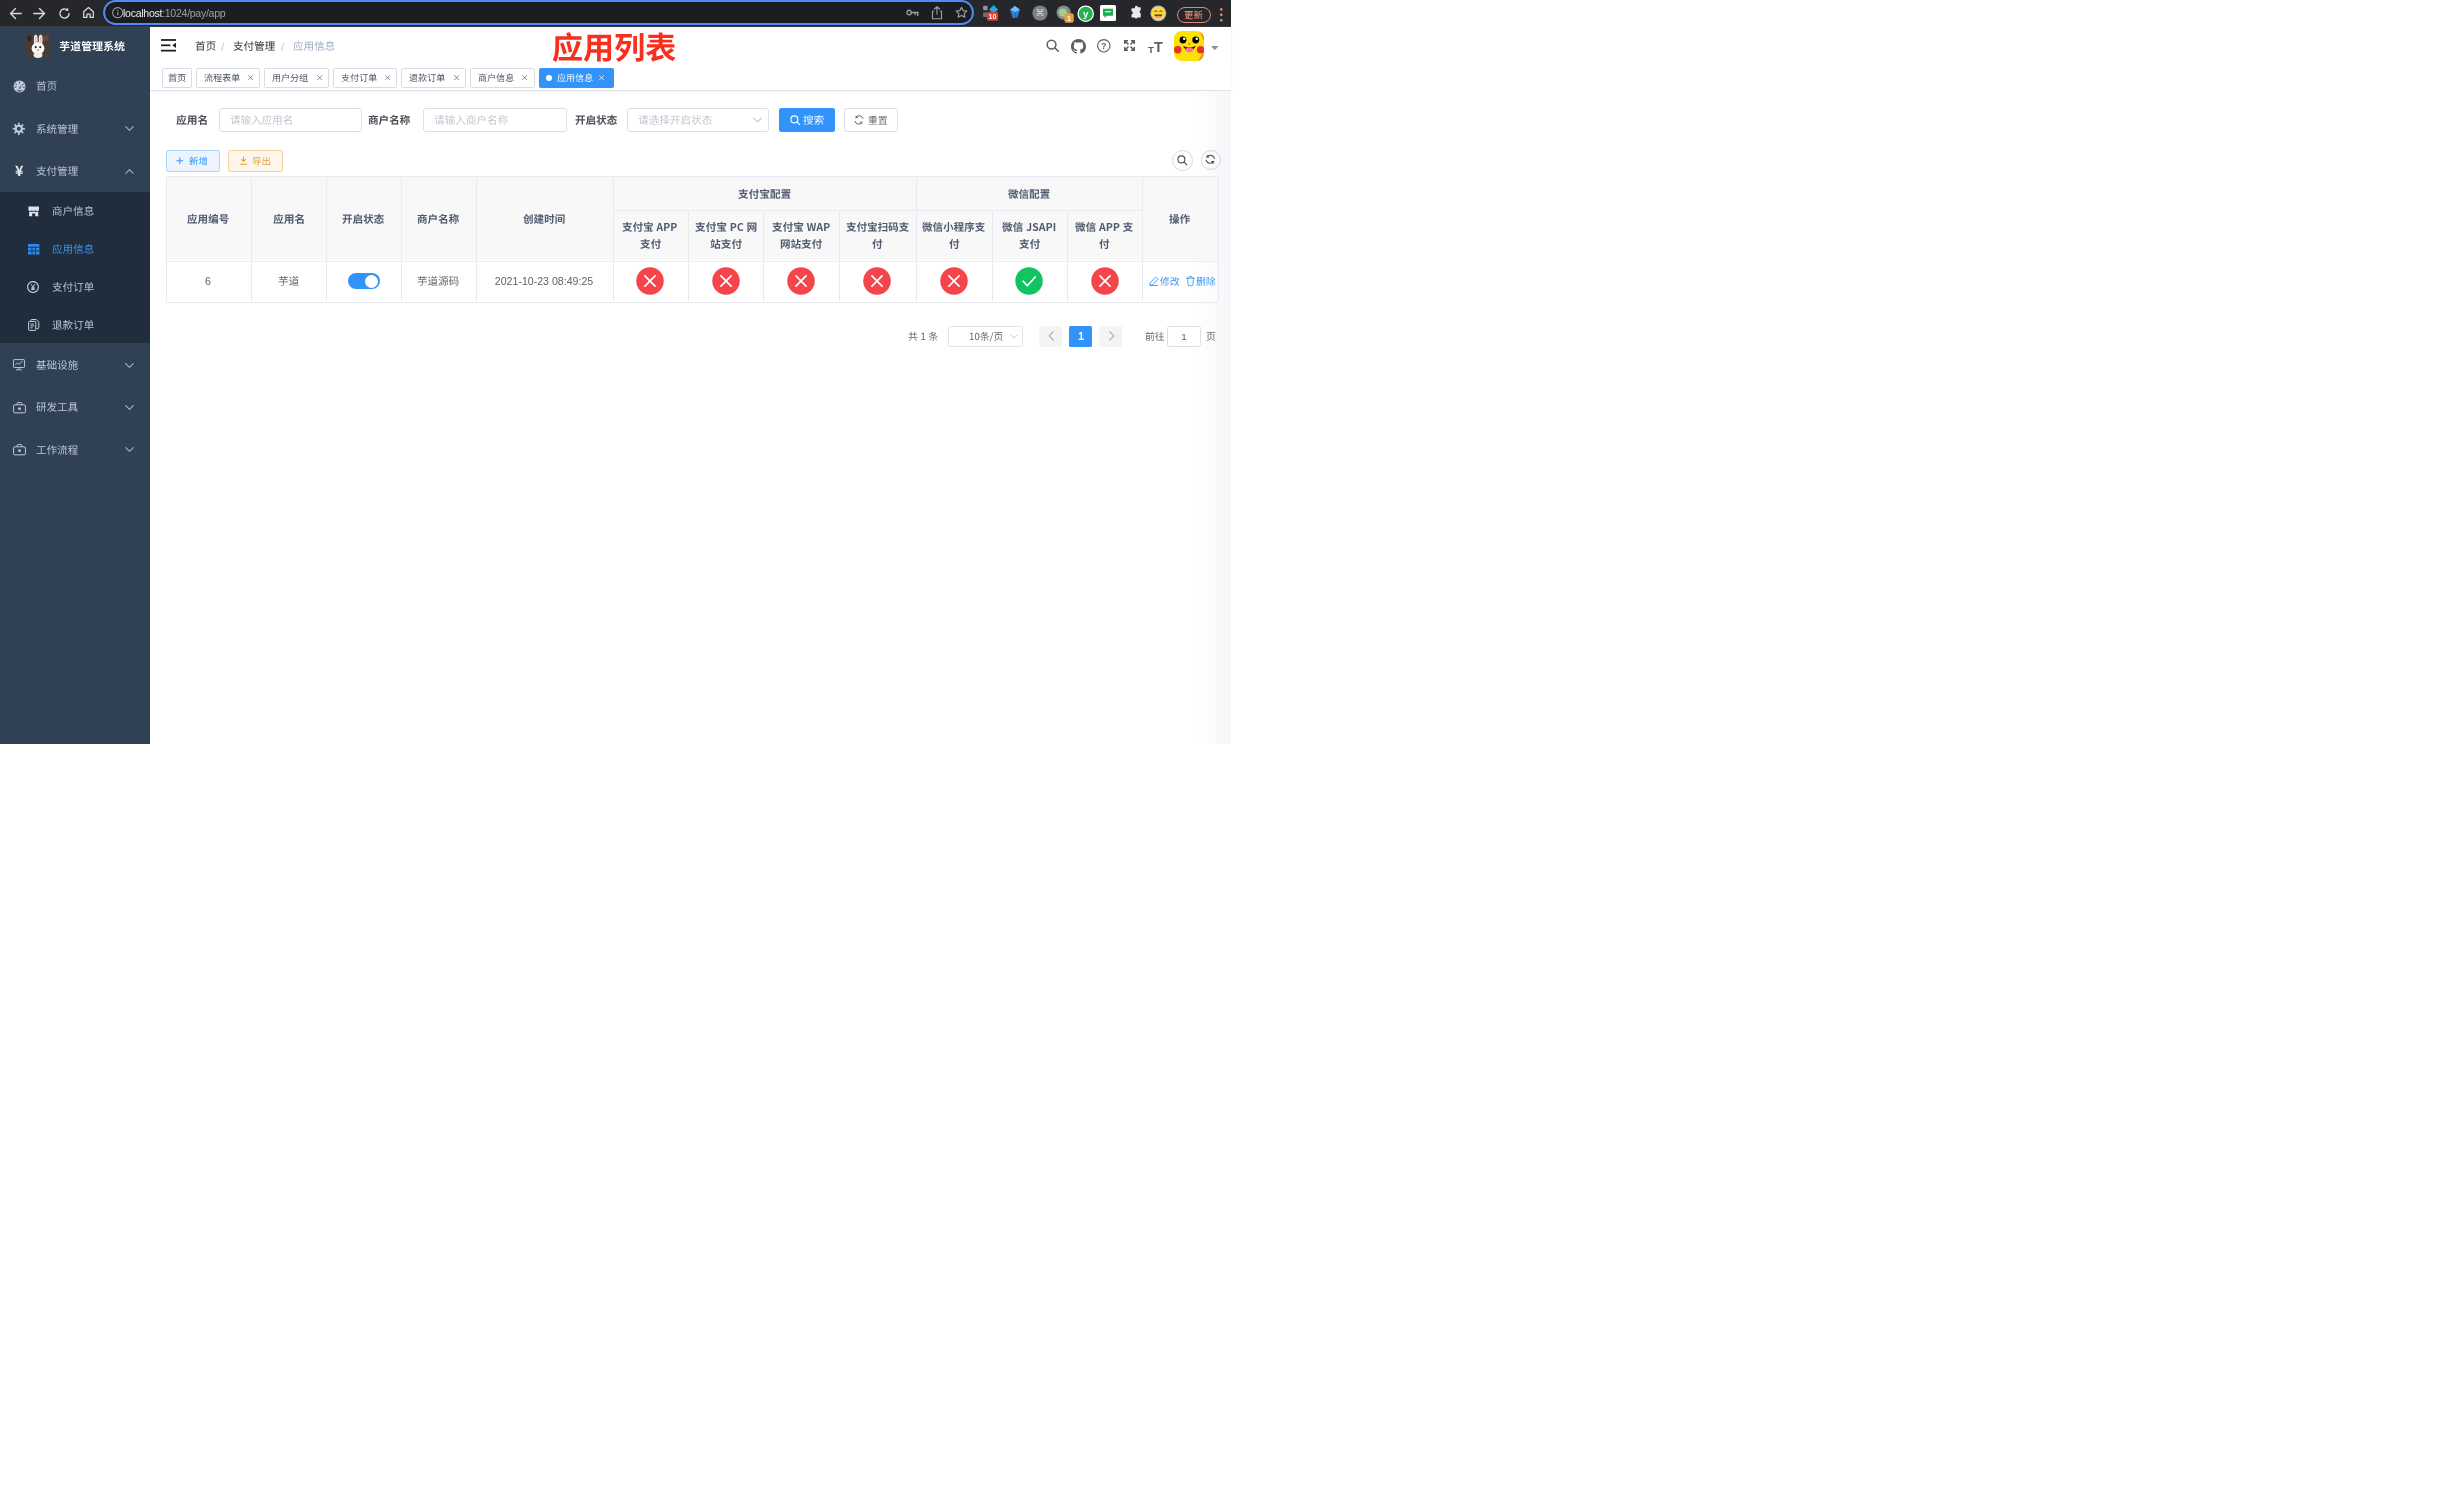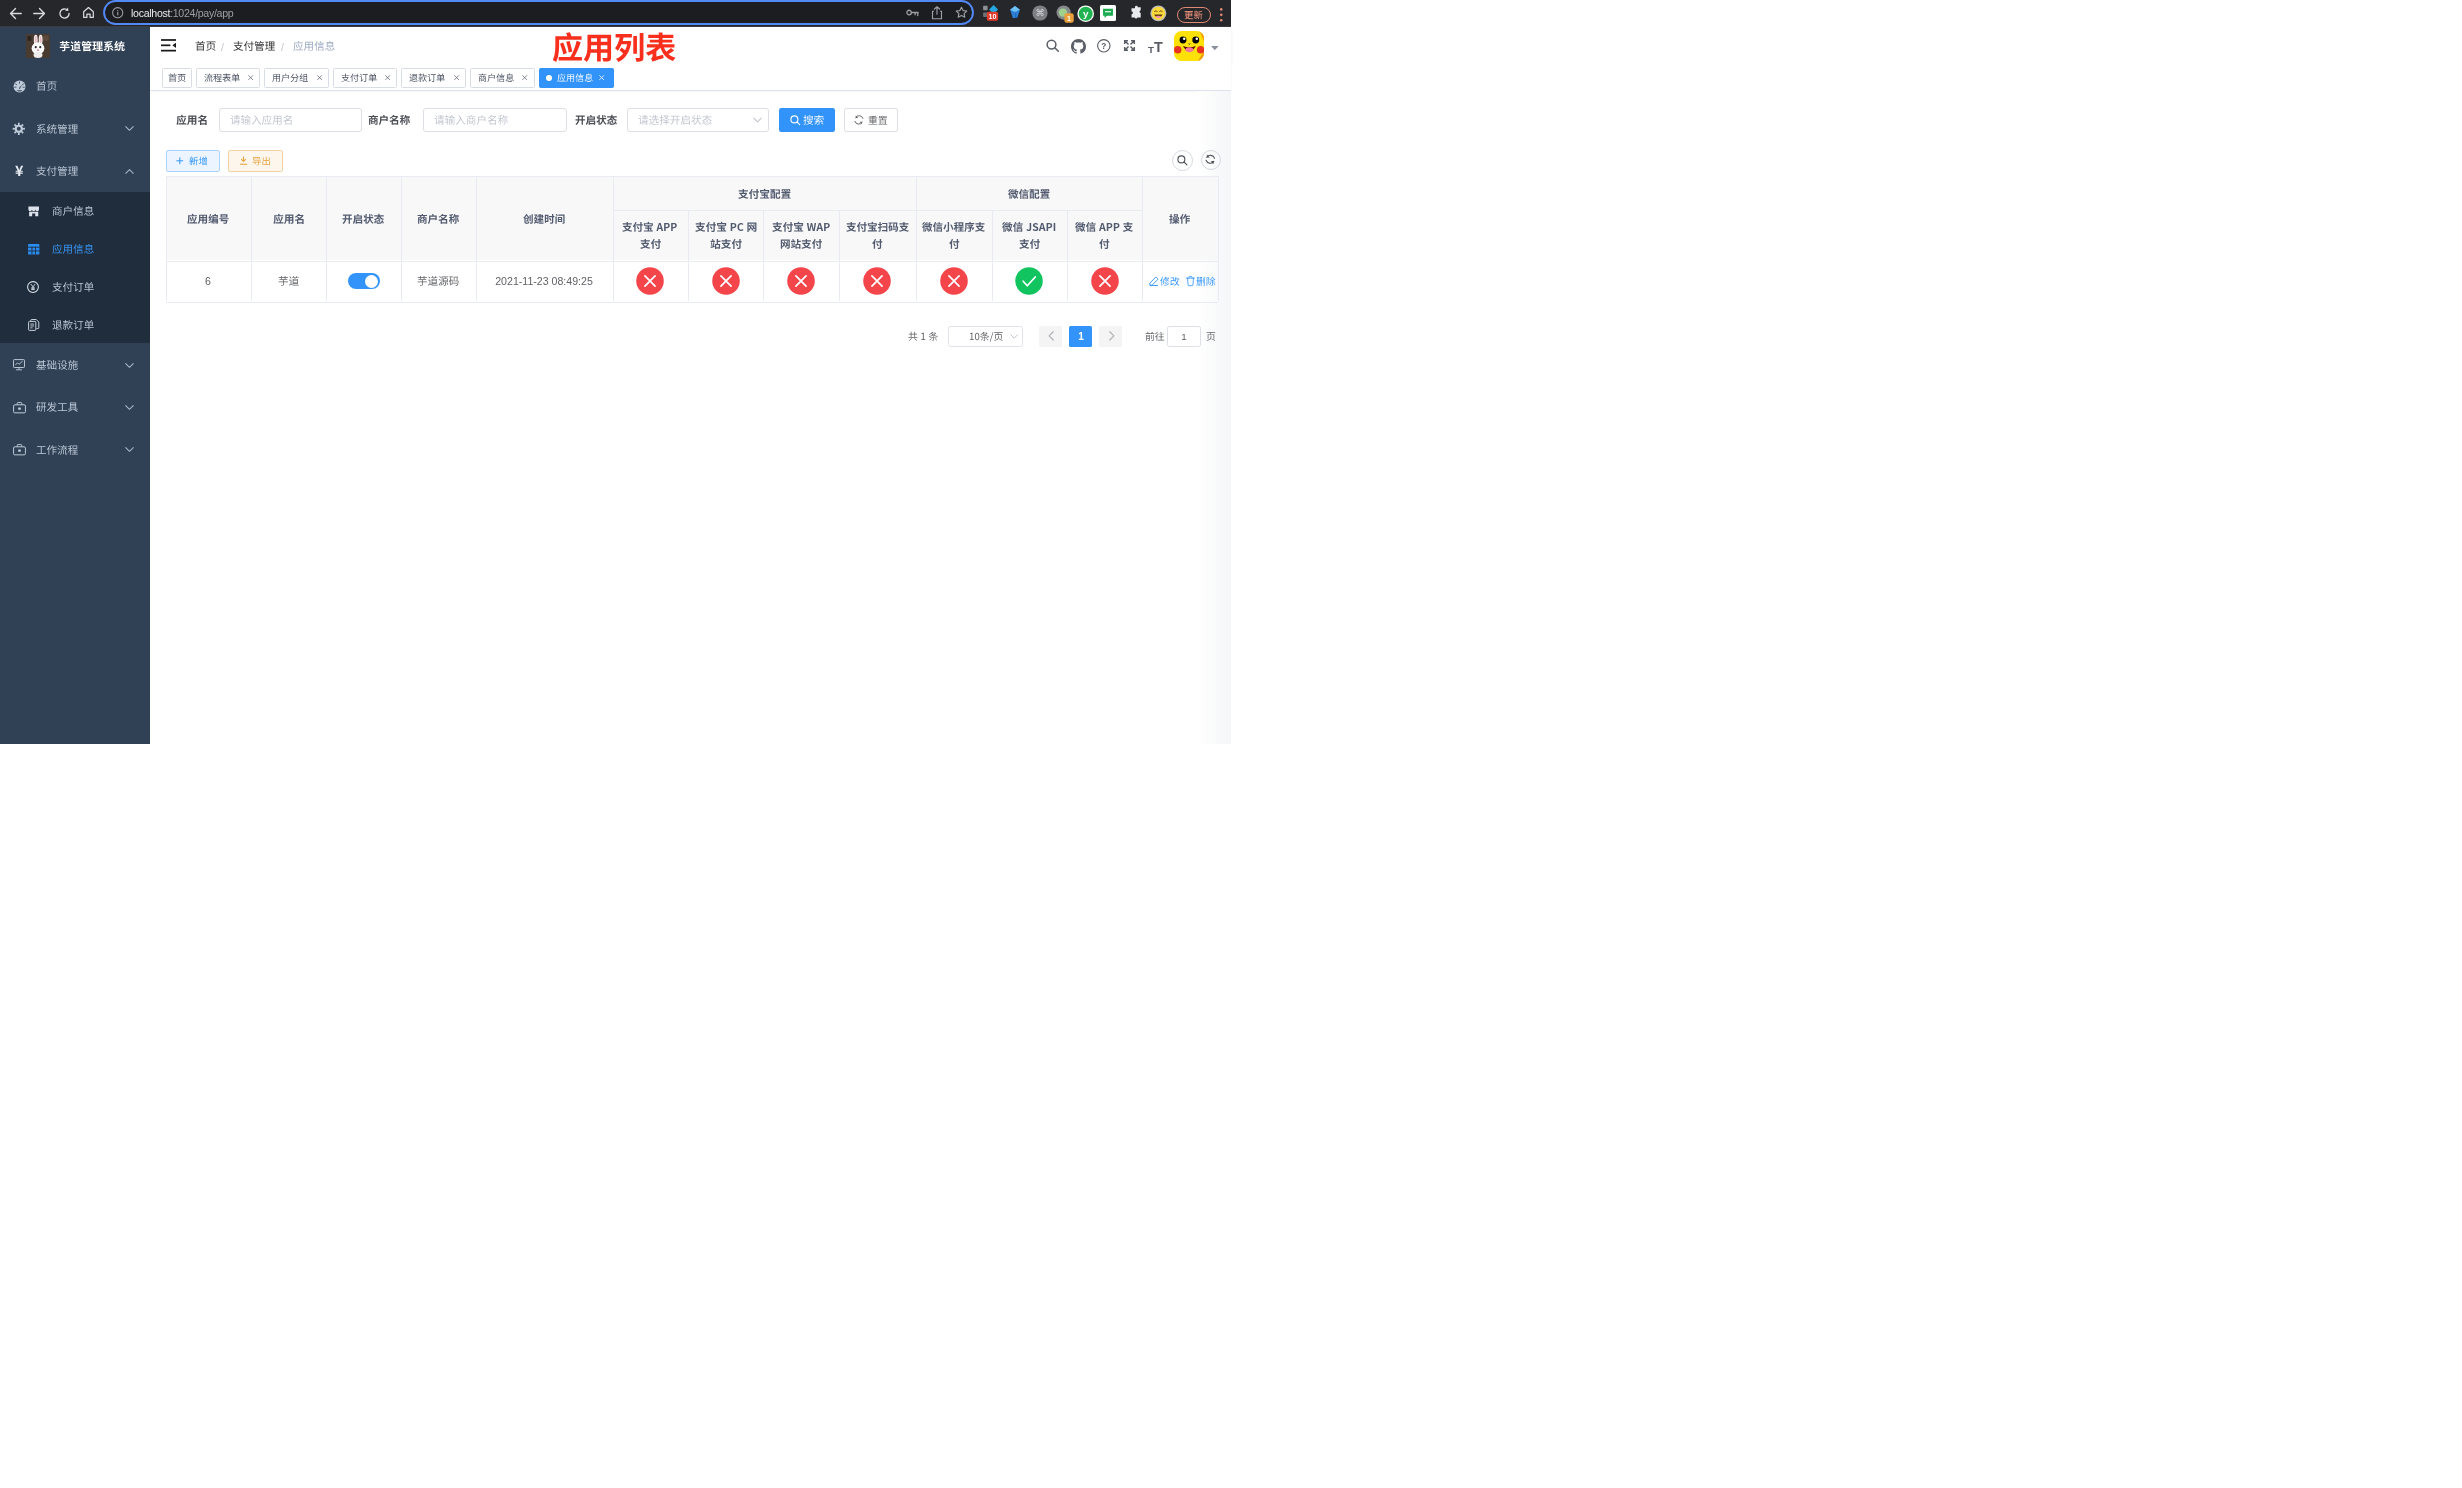--- a/index.html
+++ b/index.html
@@ -17,21 +17,21 @@
   </svg>
 <svg class="t" style="left:82px;top:6.4px" width="13" height="13" viewBox="0 0 17 17">
     <path d="M2.2 7.6 8.5 2l6.3 5.6V15h-4.2v-4.3H6.4V15H2.2z" stroke="#d8dadd" stroke-width="1.6" fill="none" stroke-linejoin="round"></path>
   </svg>
 <div style="position:absolute;left:105px;top:1.9px;width:867px;height:21px;border-radius:10.6px;background:#1c1d20;box-shadow:0 0 0 1.9px #5289f7"></div>
 <svg class="t" style="left:112px;top:6.8px" width="11.4" height="11.4" viewBox="0 0 15 15">
     <circle cx="7.5" cy="7.5" r="6.7" stroke="#9aa0a6" stroke-width="1.4" fill="none"></circle>
     <rect x="6.8" y="6.7" width="1.5" height="4.2" fill="#9aa0a6"></rect>
     <rect x="6.8" y="4" width="1.5" height="1.6" fill="#9aa0a6"></rect>
   </svg>
-<div style="position:absolute;left:131px;top:4.9px;font-size:10.6px;color:#e8eaed;font-weight:400;line-height:16px;white-space:pre;letter-spacing:-0.3px;"><span style="color:#e8eaed">localhost</span><span style="color:#9aa0a6">:1024/pay/app</span></div>
+<div style="position:absolute;left:123px;top:4.9px;font-size:10.6px;color:#e8eaed;font-weight:400;line-height:16px;white-space:pre;letter-spacing:-0.3px;"><span style="color:#e8eaed">localhost</span><span style="color:#9aa0a6">:1024/pay/app</span></div>
 <svg class="t" style="left:906px;top:8px" width="13" height="9" viewBox="0 0 17 12">
     <circle cx="4" cy="6" r="3" stroke="#9aa0a6" stroke-width="1.7" fill="none"></circle>
     <path d="M7 6h9M15.5 6v4M12 6v3" stroke="#9aa0a6" stroke-width="1.7" fill="none" stroke-linecap="round"></path>
   </svg>
 <svg class="t" style="left:931px;top:6px" width="12" height="13.6" viewBox="0 0 16 18">
     <path d="M8 1v10M4.5 4 8 1l3.5 3" stroke="#9aa0a6" stroke-width="1.5" fill="none" stroke-linecap="round" stroke-linejoin="round"></path>
     <path d="M4 7H2v10h12V7h-2" stroke="#9aa0a6" stroke-width="1.5" fill="none"></path>
   </svg>
 <svg class="t" style="left:955px;top:6.4px" width="13" height="13" viewBox="0 0 17 17">
     <path d="M8.5 1.6l2.1 4.4 4.8.6-3.5 3.3.9 4.7-4.3-2.3-4.3 2.3.9-4.7L1.6 6.6l4.8-.6z" stroke="#9aa0a6" stroke-width="1.5" fill="none" stroke-linejoin="round"></path>
@@ -467,21 +467,21 @@
   </svg>
 <div style="position:absolute;left:208px;top:273px;font-size:10.6px;color:#606266;font-weight:400;line-height:16px;white-space:pre;letter-spacing:0px;transform:translateX(-50%);">6</div>
 <svg class="t" style="left:278px;top:273px;" width="22" height="16" viewBox="0 0 29 21">
     <path fill="#606266" transform="translate(0,15.68) scale(0.01400,-0.01400)" d="M628 840V737H367V840H294V737H64V668H294V570H367V668H628V570H703V668H937V737H703V840ZM57 314V243H467V20C467 3 461 -2 441 -2C421 -3 350 -3 275 -1C288 -21 301 -54 305 -76C398 -76 459 -75 494 -63C530 -51 543 -29 543 19V243H944V314H543V468H873V539H135V468H467V314Z M1064 765C1117 714 1180 642 1207 596L1269 638C1239 684 1175 753 1122 801ZM1455 368H1790V284H1455ZM1455 231H1790V147H1455ZM1455 504H1790V421H1455ZM1384 561V89H1863V561H1624C1635 586 1647 616 1659 645H1947V708H1760C1784 741 1809 781 1833 818L1759 840C1743 801 1711 747 1684 708H1497L1549 732C1537 763 1505 811 1476 844L1414 817C1440 784 1468 739 1481 708H1311V645H1576C1570 618 1561 587 1553 561ZM1262 483H1051V413H1190V102C1145 86 1094 44 1042 -7L1089 -68C1140 -6 1191 47 1227 47C1250 47 1281 17 1324 -7C1393 -46 1479 -57 1597 -57C1693 -57 1869 -51 1941 -46C1942 -25 1954 9 1962 27C1865 17 1716 10 1599 10C1490 10 1404 17 1340 52C1305 72 1282 90 1262 100Z"></path>
   </svg>
 <div style="position:absolute;left:348px;top:273px;width:32px;height:16px;border-radius:8.3px;background:#3294fb"></div>
 <div style="position:absolute;left:365px;top:275px;width:13px;height:13px;border-radius:50%;background:#fff"></div>
 <svg class="t" style="left:417px;top:273px;" width="43" height="16" viewBox="0 0 57 21">
     <path fill="#606266" transform="translate(0,15.68) scale(0.01400,-0.01400)" d="M628 840V737H367V840H294V737H64V668H294V570H367V668H628V570H703V668H937V737H703V840ZM57 314V243H467V20C467 3 461 -2 441 -2C421 -3 350 -3 275 -1C288 -21 301 -54 305 -76C398 -76 459 -75 494 -63C530 -51 543 -29 543 19V243H944V314H543V468H873V539H135V468H467V314Z M1064 765C1117 714 1180 642 1207 596L1269 638C1239 684 1175 753 1122 801ZM1455 368H1790V284H1455ZM1455 231H1790V147H1455ZM1455 504H1790V421H1455ZM1384 561V89H1863V561H1624C1635 586 1647 616 1659 645H1947V708H1760C1784 741 1809 781 1833 818L1759 840C1743 801 1711 747 1684 708H1497L1549 732C1537 763 1505 811 1476 844L1414 817C1440 784 1468 739 1481 708H1311V645H1576C1570 618 1561 587 1553 561ZM1262 483H1051V413H1190V102C1145 86 1094 44 1042 -7L1089 -68C1140 -6 1191 47 1227 47C1250 47 1281 17 1324 -7C1393 -46 1479 -57 1597 -57C1693 -57 1869 -51 1941 -46C1942 -25 1954 9 1962 27C1865 17 1716 10 1599 10C1490 10 1404 17 1340 52C1305 72 1282 90 1262 100Z M2537 407H2843V319H2537ZM2537 549H2843V463H2537ZM2505 205C2475 138 2431 68 2385 19C2402 9 2431 -9 2445 -20C2489 32 2539 113 2572 186ZM2788 188C2828 124 2876 40 2898 -10L2967 21C2943 69 2893 152 2853 213ZM2087 777C2142 742 2217 693 2254 662L2299 722C2260 751 2185 797 2131 829ZM2038 507C2094 476 2169 428 2207 400L2251 460C2212 488 2136 531 2081 560ZM2059 -24 2126 -66C2174 28 2230 152 2271 258L2211 300C2166 186 2103 54 2059 -24ZM2338 791V517C2338 352 2327 125 2214 -36C2231 -44 2263 -63 2276 -76C2395 92 2411 342 2411 517V723H2951V791ZM2650 709C2644 680 2632 639 2621 607H2469V261H2649V0C2649 -11 2645 -15 2633 -16C2620 -16 2576 -16 2529 -15C2538 -34 2547 -61 2550 -79C2616 -80 2660 -80 2687 -69C2714 -58 2721 -39 2721 -2V261H2913V607H2694C2707 633 2720 663 2733 692Z M3410 205V137H3792V205ZM3491 650C3484 551 3471 417 3458 337H3478L3863 336C3844 117 3822 28 3796 2C3786 -8 3776 -10 3758 -9C3740 -9 3695 -9 3647 -4C3659 -23 3666 -52 3668 -73C3716 -76 3762 -76 3788 -74C3818 -72 3837 -65 3856 -43C3892 -7 3915 98 3938 368C3939 379 3940 401 3940 401H3816C3832 525 3848 675 3856 779L3803 785L3791 781H3443V712H3778C3770 624 3757 502 3745 401H3537C3546 475 3556 569 3561 645ZM3051 787V718H3173C3145 565 3100 423 3029 328C3041 308 3058 266 3063 247C3082 272 3100 299 3116 329V-34H3181V46H3365V479H3182C3208 554 3229 635 3245 718H3394V787ZM3181 411H3299V113H3181Z"></path>
   </svg>
-<div style="position:absolute;left:544px;top:273px;font-size:10.6px;color:#606266;font-weight:400;line-height:16px;white-space:pre;letter-spacing:0px;transform:translateX(-50%);">2021-11-23 08:49:25</div>
+<div style="position:absolute;left:544px;top:273px;font-size:10.6px;color:#606266;font-weight:400;line-height:16px;white-space:pre;letter-spacing:0px;transform:translateX(-50%);">2021-10-23 08:49:25</div>
 <svg class="t" style="left:636px;top:267px" width="28" height="28" viewBox="0 0 37 37">
     <circle cx="18.5" cy="18.5" r="18.2" fill="#f4454b"></circle>
     <path d="M11.8 11.8 25.2 25.2M25.2 11.8 11.8 25.2" stroke="#fff" stroke-width="2.3" stroke-linecap="round"></path>
   </svg>
 <svg class="t" style="left:712px;top:267px" width="28" height="28" viewBox="0 0 37 37">
     <circle cx="18.5" cy="18.5" r="18.2" fill="#f4454b"></circle>
     <path d="M11.8 11.8 25.2 25.2M25.2 11.8 11.8 25.2" stroke="#fff" stroke-width="2.3" stroke-linecap="round"></path>
   </svg>
 <svg class="t" style="left:787px;top:267px" width="28" height="28" viewBox="0 0 37 37">
     <circle cx="18.5" cy="18.5" r="18.2" fill="#f4454b"></circle>

